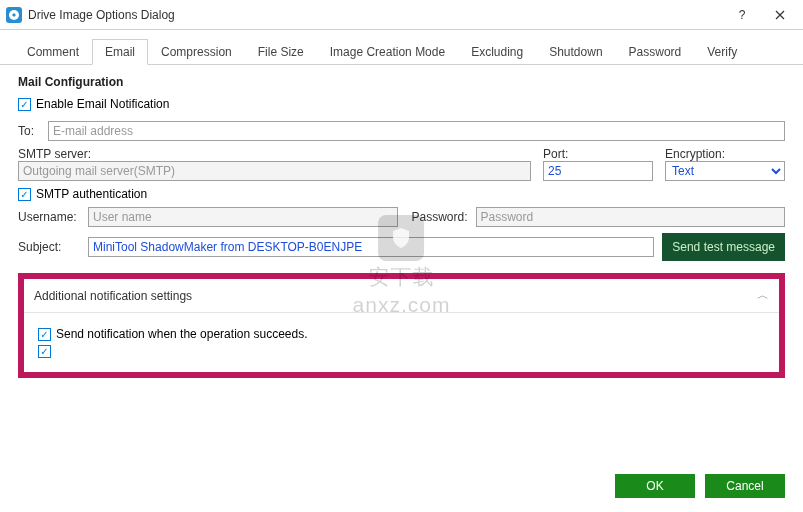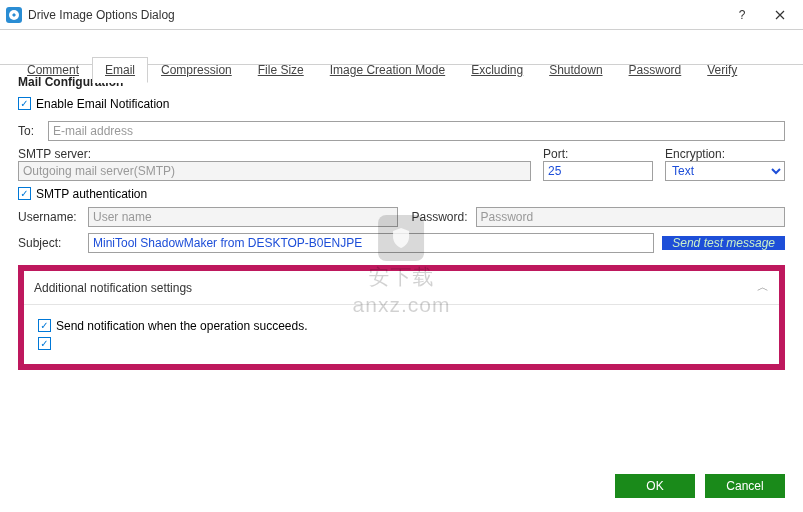--- a/index.html
+++ b/index.html
@@ -5,38 +5,38 @@
 * { box-sizing: border-box; margin: 0; padding: 0; font-family: "Segoe UI", Tahoma, sans-serif; font-size: 12px; }
 body { background: #fff; width: 803px; height: 512px; position: relative; overflow: hidden; }
 
 .titlebar { display: flex; align-items: center; height: 30px; padding: 0 4px 0 6px; border-bottom: 1px solid #d0d0d0; }
 .titlebar .app-icon { width: 16px; height: 16px; background: #2a8dd4; border-radius: 3px; margin-right: 6px; display: flex; align-items: center; justify-content: center; }
 .titlebar .app-icon svg { width: 12px; height: 12px; }
 .titlebar .title { flex: 1; color: #333; }
 .titlebar .sysbtn { width: 38px; height: 28px; display: flex; align-items: center; justify-content: center; color: #333; cursor: pointer; }
 
 .tabs { display: flex; padding: 8px 10px 0 14px; border-bottom: 1px solid #d0d0d0; }
-.tab { padding: 5px 12px; color: #444; cursor: pointer; position: relative; top: 19px; border: 1px solid transparent; text-decoration: underline; }
+.tab { padding: 5px 12px; color: #444; cursor: pointer; position: relative; top: 1px; border: 1px solid transparent; }
 .tab.active { border: 1px solid #d0d0d0; border-bottom: 1px solid #fff; background: #fff; }
 
 .content { padding: 10px 18px 10px 18px; }
 .section-title { font-weight: bold; color: #222; margin-bottom: 8px; }
 
-.checkbox-row { display: flex; align-items: flex-start; gap: 5px; margin: 4px 0; }
+.checkbox-row { display: flex; align-items: flex-end; gap: 5px; margin: 4px 0; }
 .chk { width: 13px; height: 13px; border: 1px solid #0078d7; display: inline-flex; align-items: center; justify-content: center; color: #0078d7; font-size: 10px; line-height: 1; cursor: pointer; }
 .chk.checked::after { content: "✓"; }
 
 .field-row { display: flex; align-items: center; margin: 6px 0; gap: 6px; }
 .lbl { color: #333; white-space: nowrap; }
 input.txt, select.sel { border: 1px solid #a0a0a0; padding: 2px 4px; height: 20px; background: #fff; color: #1d4ed8; }
 input.txt::placeholder { color: #999; }
 input.txt:disabled { background: #f4f4f4; color: #999; }
 select.sel { padding: 1px 2px; }
 
-.send-btn { background: #1d4ed8; color: #c9f0c9; border: none; height: 14px; padding: 0 10px; cursor: pointer; font-style: italic; }
+.send-btn { background: #14532d; color: #c9f0c9; border: none; height: 28px; padding: 0 10px; cursor: pointer; }
 .ok-btn, .cancel-btn { background: #1a8a1a; color: #fff; border: none; height: 24px; width: 80px; cursor: pointer; }
 
 .accordion { border: 6px solid #be185d; margin-top: 12px; }
 .acc-header { display: flex; align-items: center; justify-content: space-between; padding: 8px 10px; font-size: 14px; color: #333; border-bottom: 1px solid #e4e4e4; cursor: pointer; }
 .acc-body { padding: 10px 14px; }
 .chev { color: #888; font-size: 12px; }
 
 .footer { position: absolute; right: 18px; bottom: 14px; display: flex; gap: 10px; }
 
 .watermark { position: absolute; left: 50%; top: 52%; transform: translate(-50%, -50%); color: rgba(0,0,0,0.18); font-size: 28px; letter-spacing: 1px; pointer-events: none; display: flex; flex-direction: column; align-items: center; gap: 2px; }

